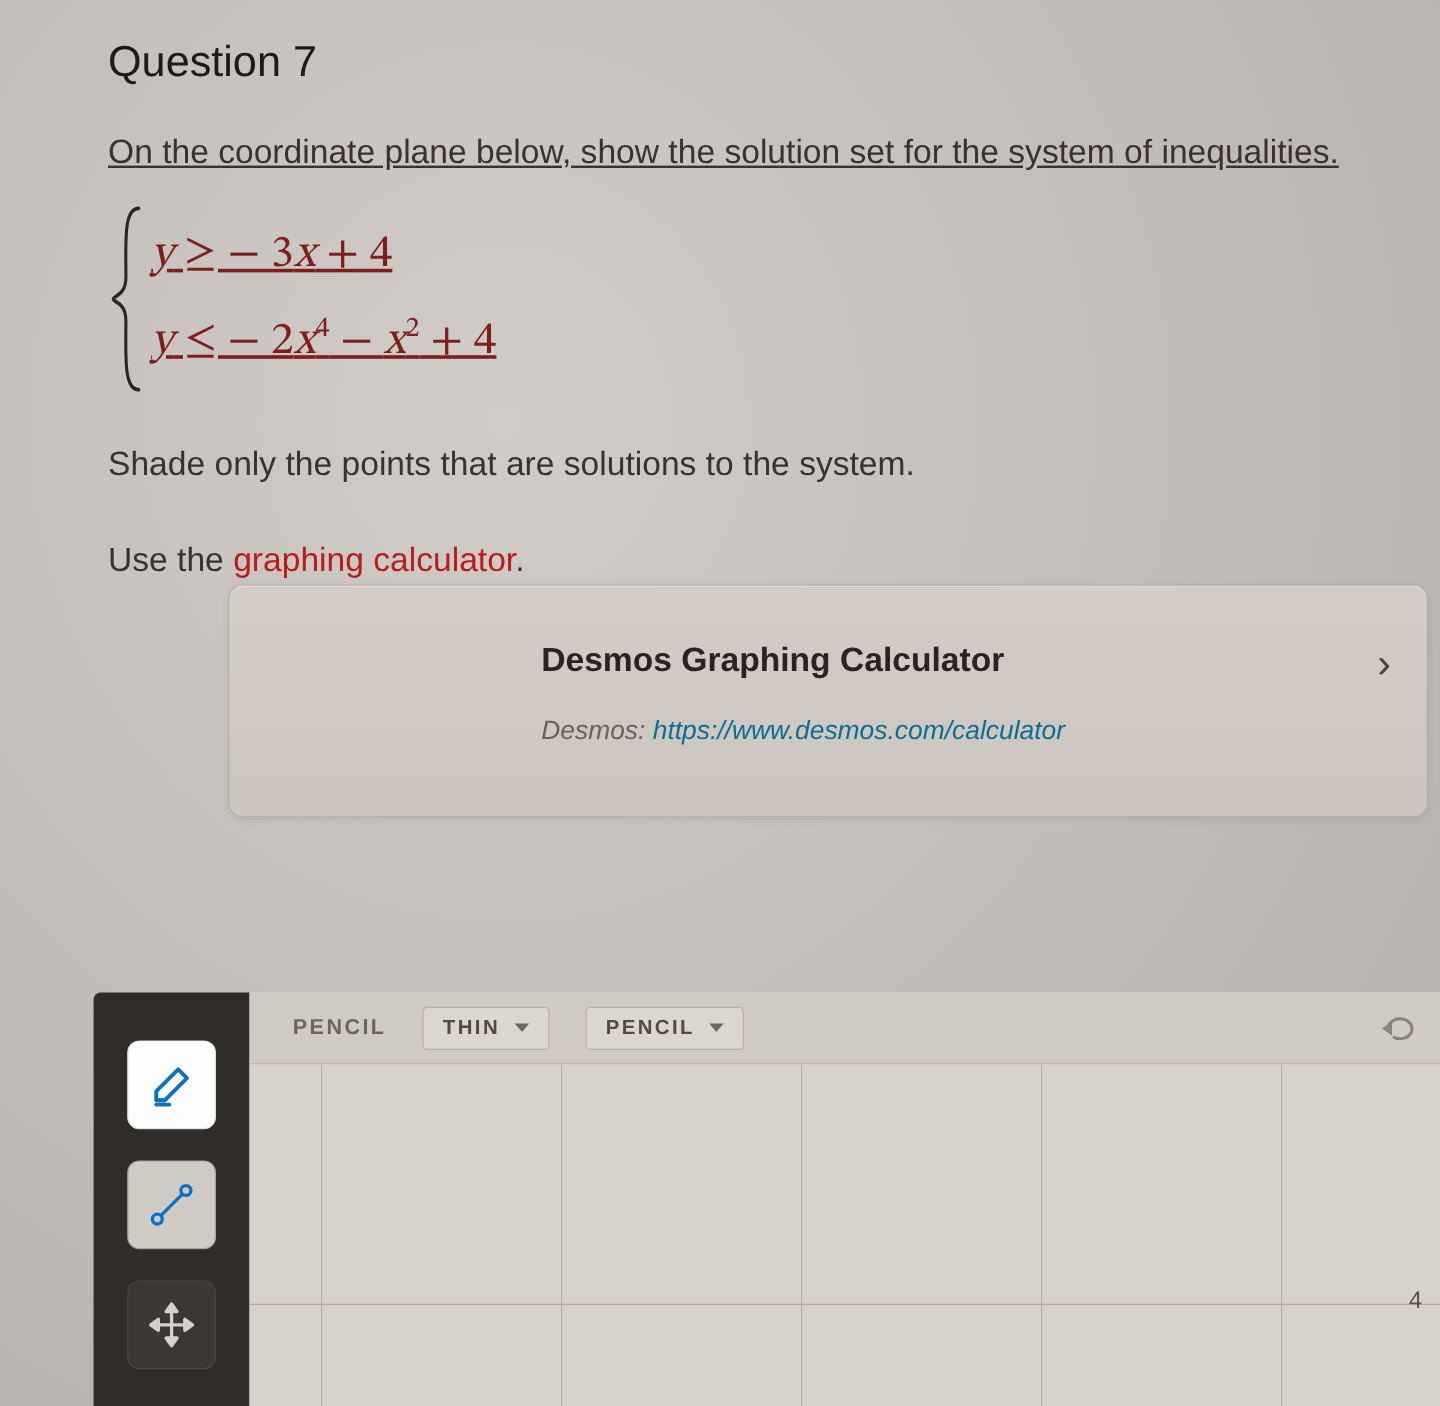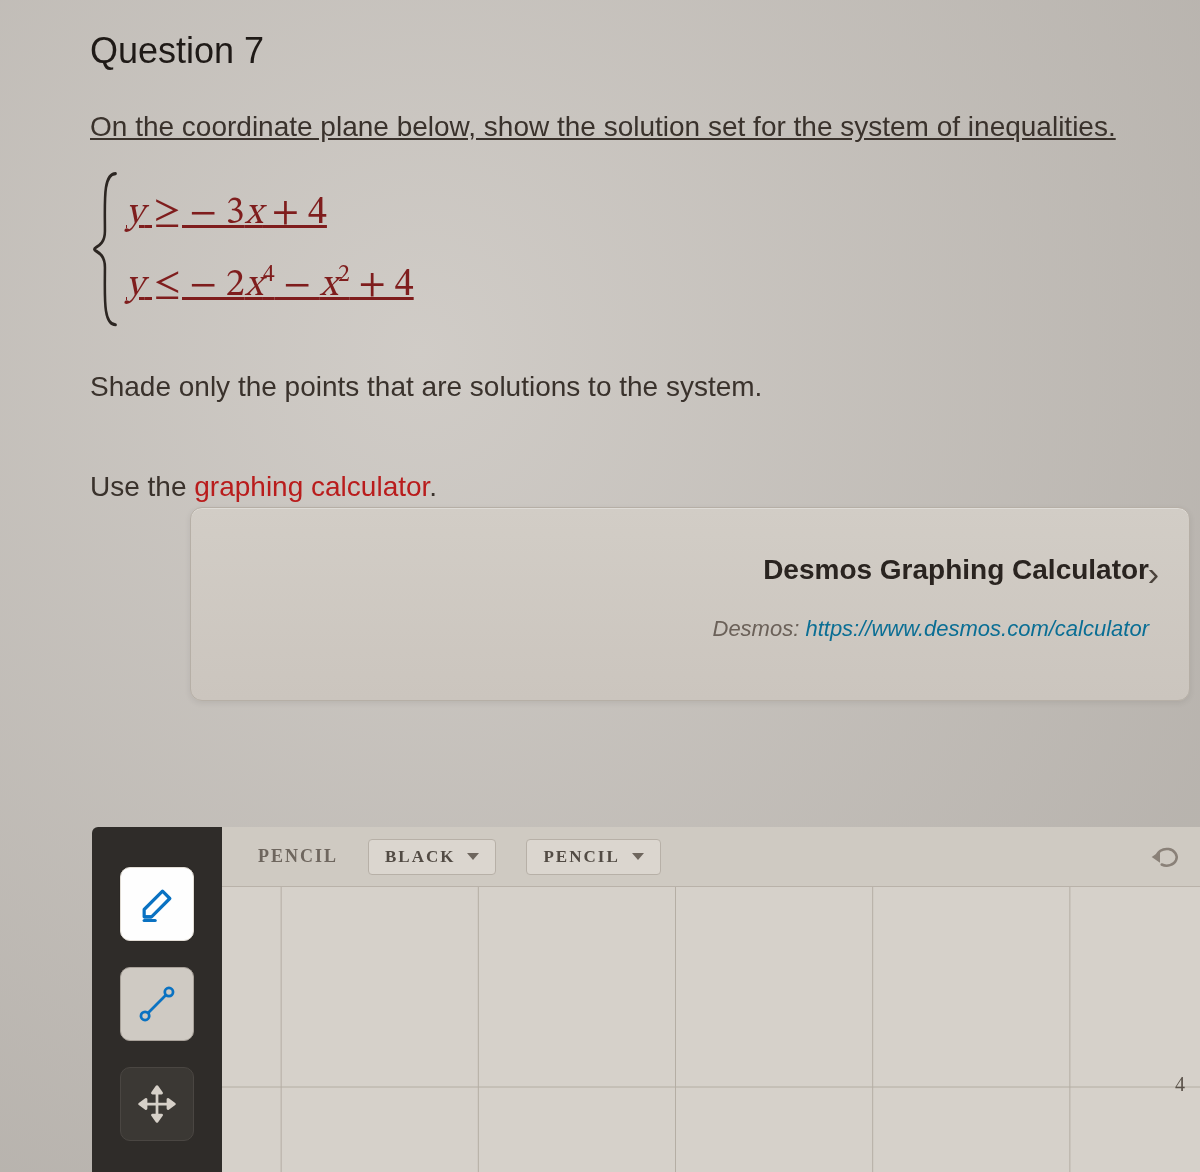--- a/index.html
+++ b/index.html
@@ -45,42 +45,41 @@
     bottom: -6px;
     width: 32px;
   }
   .brace svg { width: 100%; height: 100%; }
   .ineq { white-space: nowrap; }
   .ineq sup { font-size: 0.62em; vertical-align: super; line-height: 0; }
   .ital { font-style: italic; }
   .shade {
     font-size: 28px;
     color: #3a322c;
-    margin-bottom: 68px;
+    margin-bottom: 48px;
   }
   .uselink {
     font-size: 28px;
     color: #3a322c;
     margin-bottom: 0;
   }
   .linklike {
     color: #b91c1c;
     text-decoration: none;
     cursor: pointer;
   }
   .card {
     margin: 4px 0 0 100px;
     width: 1000px;
     border: 1px solid #b6afa6;
     border-radius: 12px;
     background: linear-gradient(#d2cdc6, #cbc5be);
     padding: 46px 40px 58px 260px;
     position: relative;
     box-shadow: 0 1px 0 rgba(255,255,255,0.3) inset, 0 2px 6px rgba(0,0,0,0.08);
-    text-align: right;
   }
   .card-title {
     font-size: 28px;
     font-weight: 700;
     color: #2a2420;
     margin-bottom: 30px;
   }
   .card-chevron {
     position: absolute;
     right: 30px;
@@ -91,25 +90,24 @@
   .card-source {
     font-size: 22px;
     font-style: italic;
     color: #6b6159;
   }
   .card-source .url { color: #0a6e94; }
 
   
   .canvas-area {
     position: absolute;
-    left: 92px;
+    left: 78px;
     right: 0;
     bottom: 0;
     height: 345px;
-    font-family: Liberation Serif, serif;
   }
   .toolbox {
     position: absolute;
     left: 0;
     top: 0;
     bottom: 0;
     width: 130px;
     background: #2f2c29;
     border-top-left-radius: 6px;
     display: flex;
@@ -273,21 +271,21 @@
         </g>
       </svg>
     </div>
 
   </div>
 
   <div class="workbench">
     <div class="opts">
       <span class="opt-label">PENCIL</span>
       <div class="select">
-        <span>BLACK</span>
+        <span>THIN</span>
         <span class="caret"></span>
       </div>
       <div class="select">
         <span>PENCIL</span>
         <span class="caret"></span>
       </div>
       <div class="undo">
         <svg viewBox="0 0 48 24" width="40" height="22">
           <path d="M14 12 A12 10 0 1 1 20 21" fill="none" stroke="#8a8178" stroke-width="3" stroke-linecap="round"></path>
           <polygon points="8,12 18,5 18,19" fill="#8a8178"></polygon>

